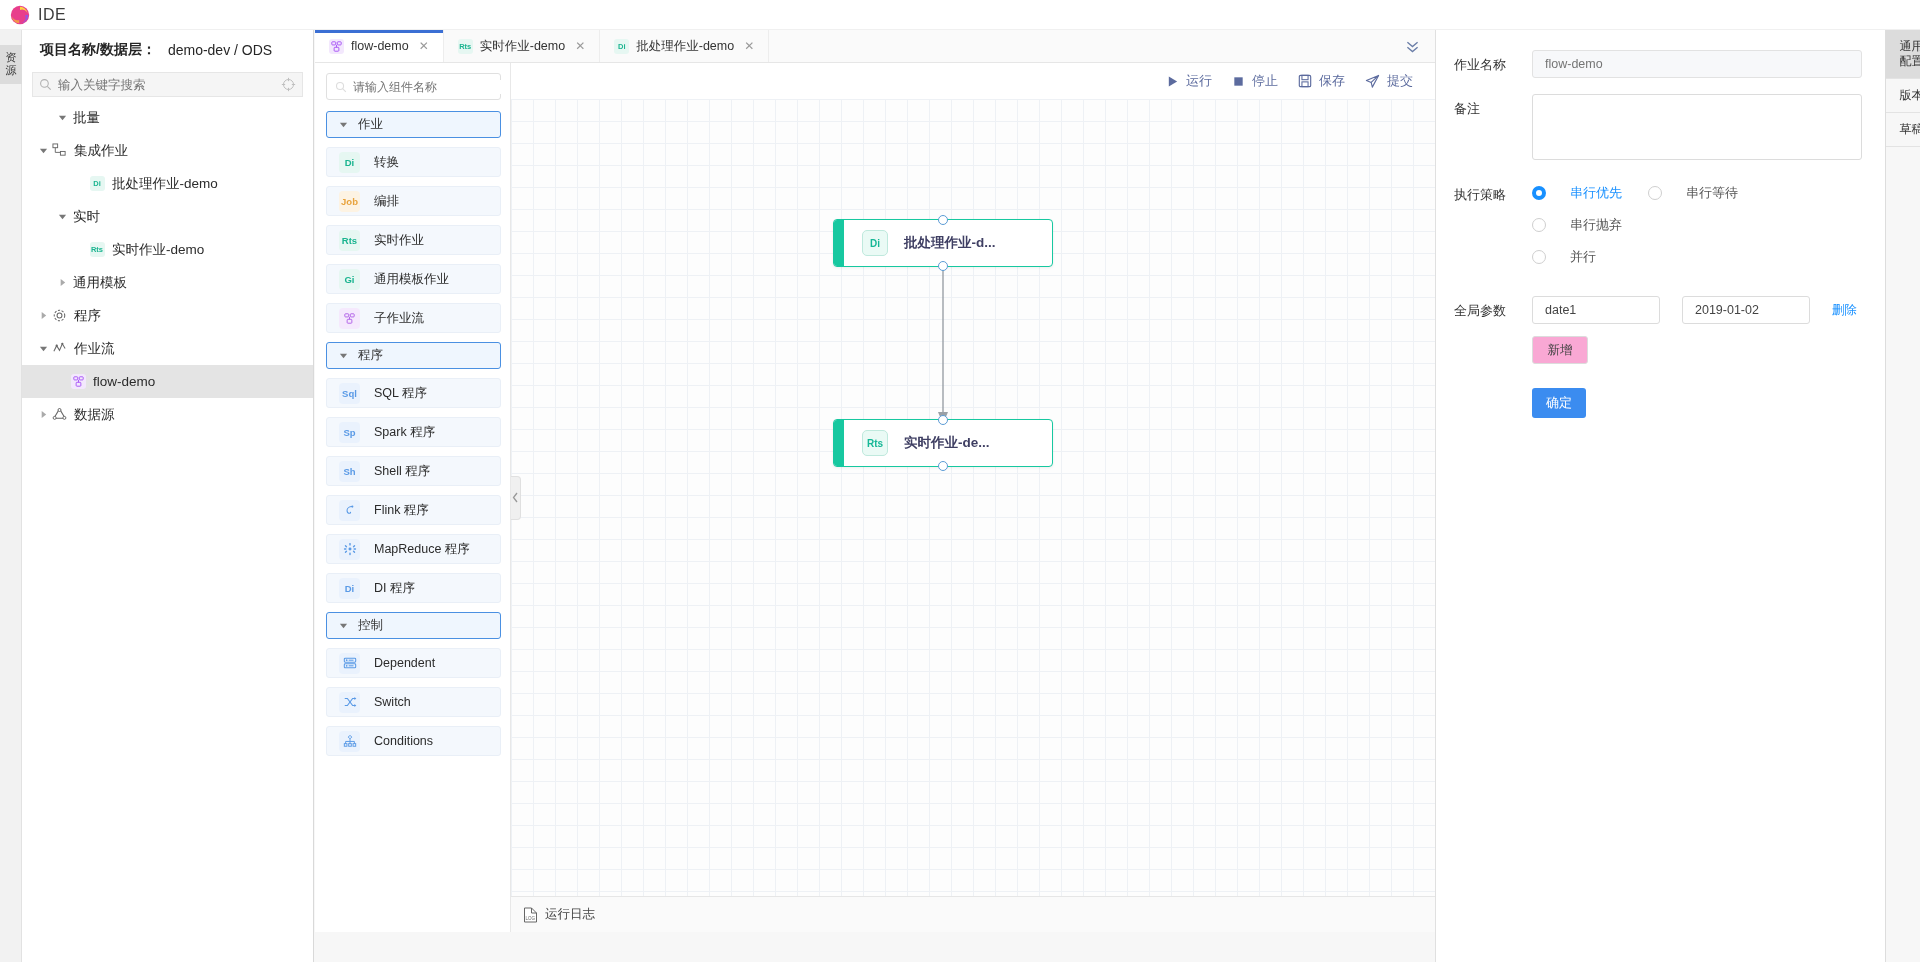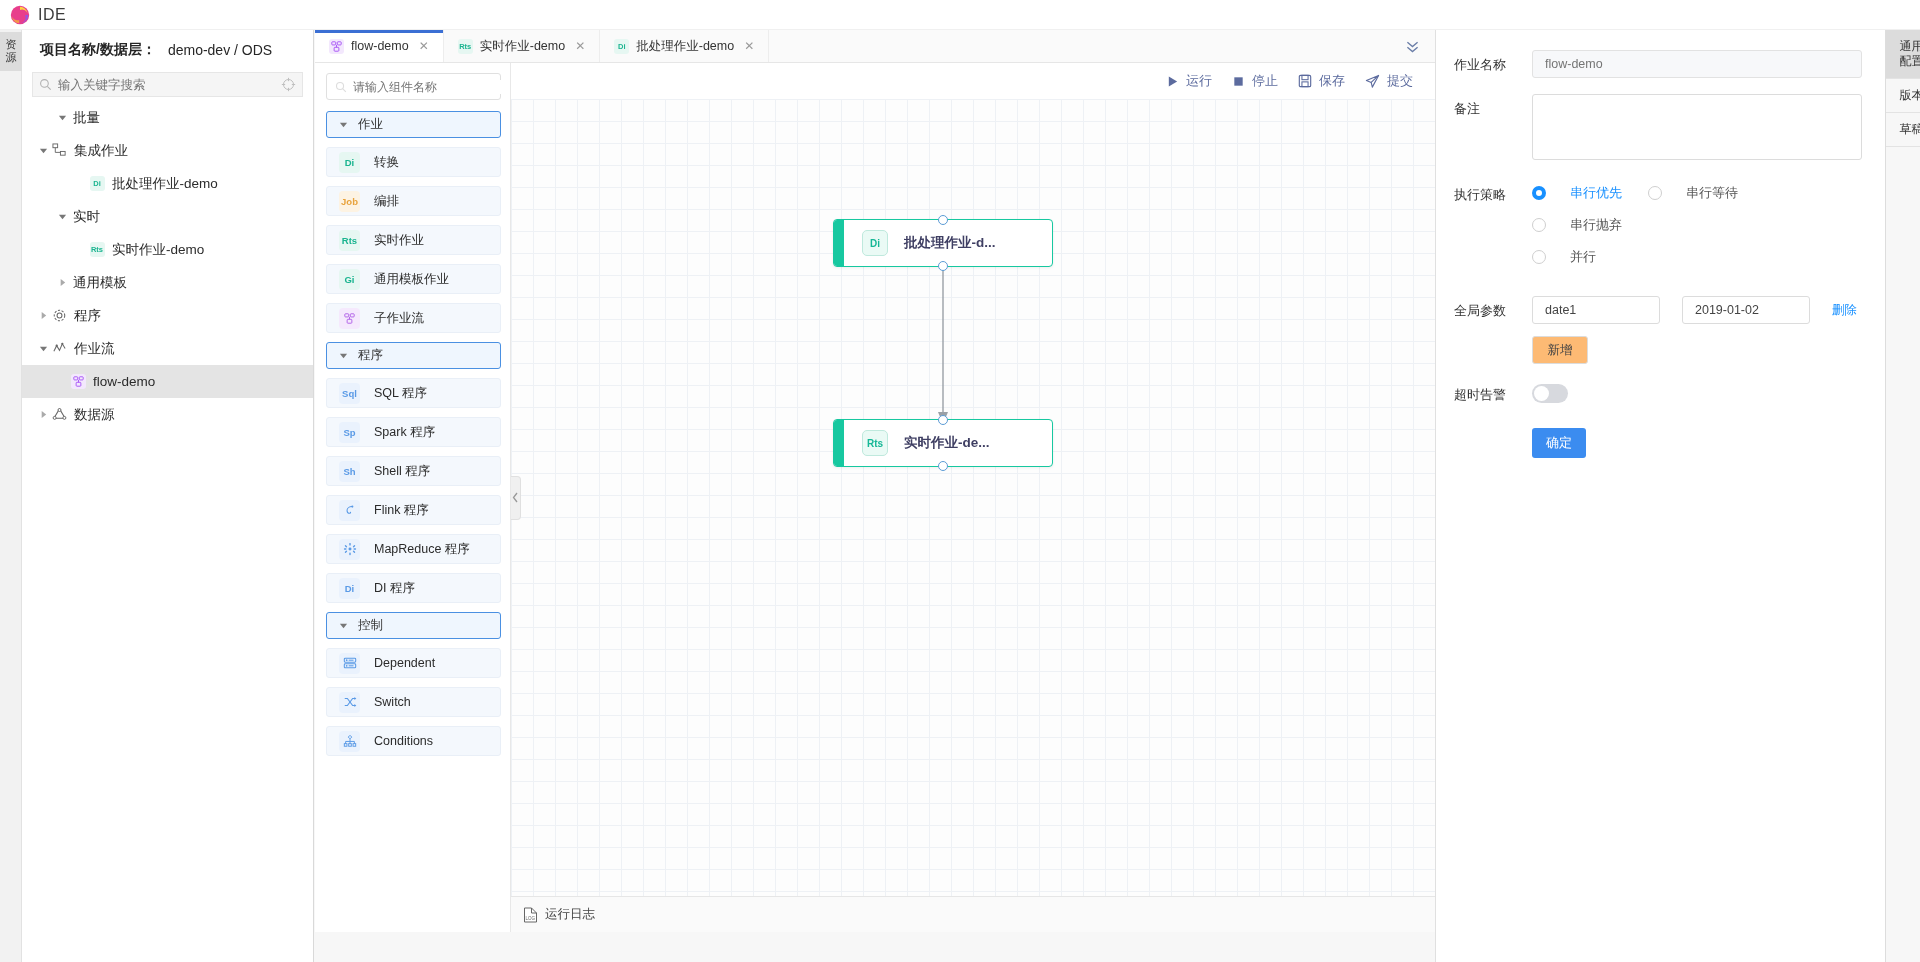--- a/index.html
+++ b/index.html
@@ -19,21 +19,21 @@
   }
   .logo-mark { width:20px; height:20px; margin-right:8px; flex:0 0 auto; }
   .app-title { font-size:16px; color:#3b3b3b; letter-spacing:.5px; }
 
   
   .left-rail {
     position:absolute; left:0; top:30px; width:22px; height:932px;
     background:#f2f2f2; border-right:1px solid #e2e2e2;
   }
   .rail-tab {
-    position:absolute; left:0; top:2px; width:22px;
+    position:absolute; left:0; top:15px; width:22px;
     background:#dcdcdc; color:#333; font-size:11px; line-height:13px;
     padding:6px 4px 7px 4px; text-align:center; writing-mode:horizontal-tb;
   }
 
   
   .sidebar {
     position:absolute; left:22px; top:30px; width:292px; height:932px;
     background:#ffffff; border-right:1px solid #d9d9d9;
   }
   .proj-head {
@@ -185,21 +185,21 @@
   .radio.on .rdot { border:4px solid #1890ff; background:#fff; }
   .radio.on span { color:#1890ff; }
   .param-row { display:flex; align-items:center; gap:22px; }
   .pinp {
     width:128px; height:28px; border:1px solid #dcdcdc; border-radius:3px; font-size:12.5px;
     padding:0 12px; outline:0; color:#444; font-family:inherit; background:#fff;
   }
   .del-link { color:#1890ff; font-size:12.5px; cursor:default; }
   .btn-add {
     margin-top:12px; width:56px; height:28px; border:1px solid #dcdcdc; border-radius:3px;
-    background:#fdba74; font-size:12.5px; color:#444; font-family:inherit; cursor:default;
+    background:#f9a8d4; font-size:12.5px; color:#444; font-family:inherit; cursor:default;
   }
   .switch {
     width:36px; height:19px; border-radius:10px; background:#d7d9de; position:relative; margin-top:4px;
   }
   .switch .knob { position:absolute; left:2px; top:2px; width:15px; height:15px; border-radius:50%; background:#fff; }
   .btn-primary {
     margin-top:8px; width:54px; height:30px; background:#3b8cf0; border:0; border-radius:3px;
     color:#fff; font-size:13px; font-family:inherit; cursor:default;
   }
 
@@ -671,28 +671,20 @@
       <div class="fctl">
         <div class="param-row">
           <input class="pinp" value="date1" style="">
           <input class="pinp" value="2019-01-02" style="">
           <span class="del-link">删除</span>
         </div>
         <button class="btn-add">新增</button>
       </div>
     </div>
 
-    <div class="frow">
-      <div class="flab">超时告警</div>
-      <div class="fctl">
-        <div class="switch">
-            <div class="knob"></div>
-          </div>
-      </div>
-    </div>
 
     <div class="frow">
       <div class="flab"></div>
       <div class="fctl">
         <button class="btn-primary">确定</button>
       </div>
     </div>
   </div>
 
   <div class="right-rail" id="right-rail">

